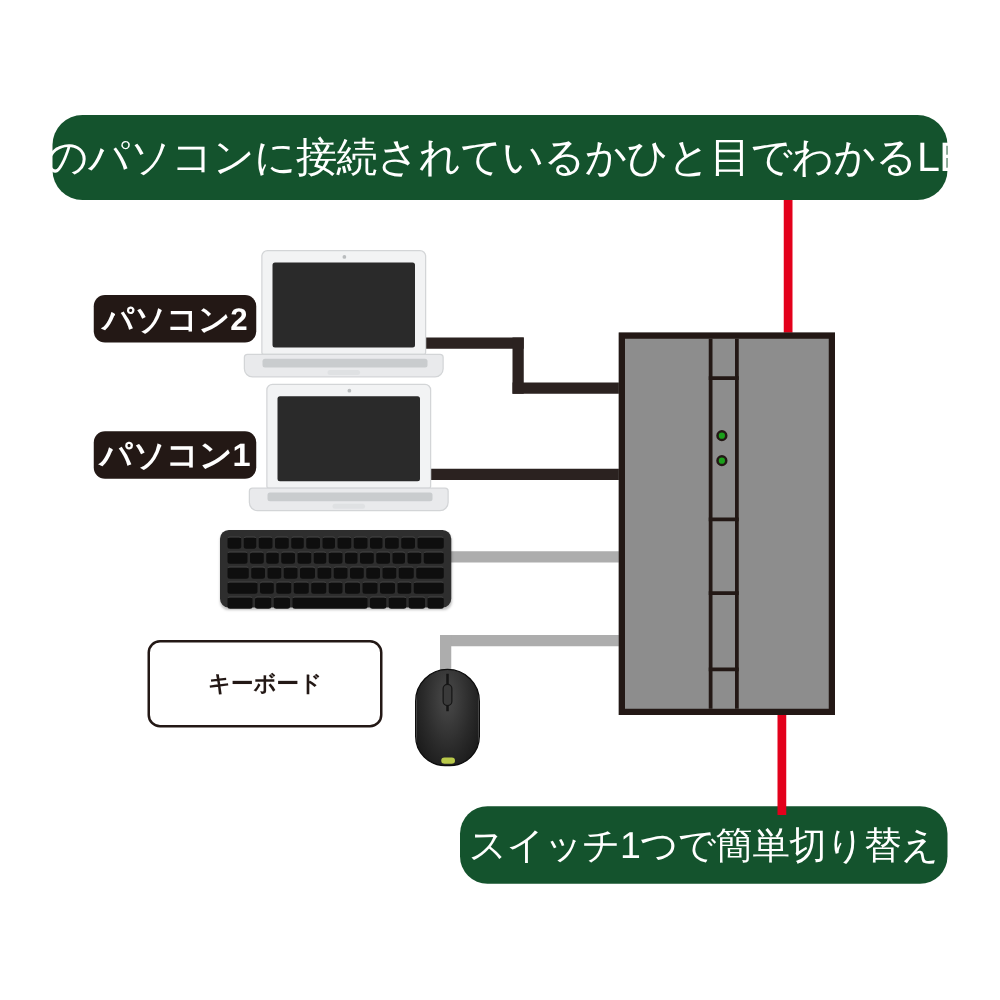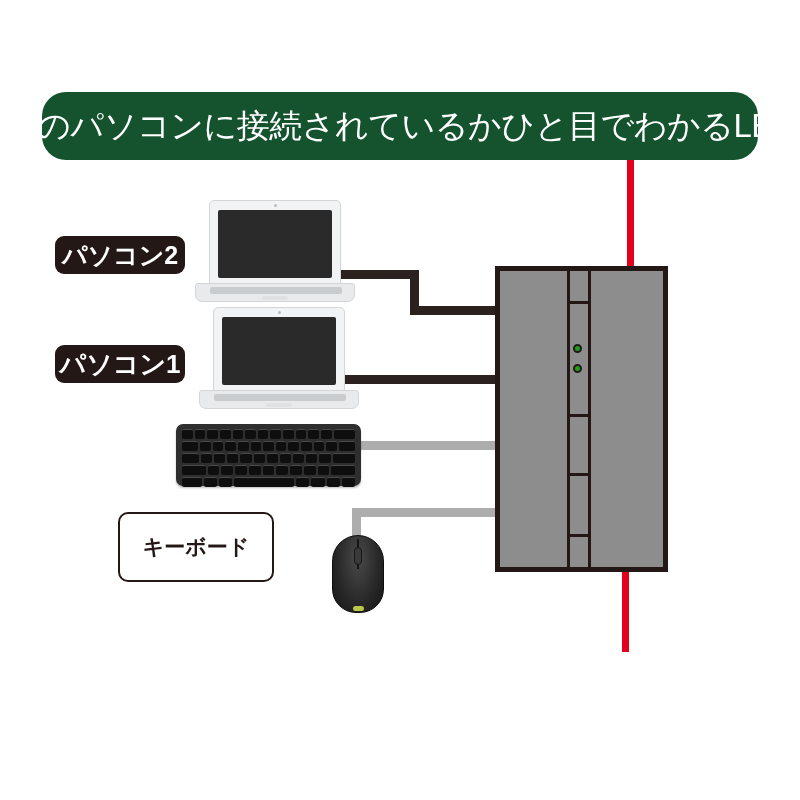--- a/index.html
+++ b/index.html
@@ -39,30 +39,31 @@
 
   
   .dark-label{
     position:absolute;
     background:#231815;
     color:#ffffff;
     border-radius:9px;
     font-weight:bold;
     display:flex;align-items:center;justify-content:center;
     box-sizing:border-box;
+    margin-left:20px;
   }
   #label-pc2{left:55px;top:236px;width:130px;height:38px;font-size:25px;}
   #label-pc1{left:55px;top:345px;width:130px;height:38px;font-size:26px;}
 
   #label-kbmouse{
-    position:absolute;left:118px;top:512px;width:156px;height:70px;
+    position:absolute;left:118px;top:512px;width:188px;height:70px;
     background:#ffffff;border:2px solid #231815;border-radius:10px;
     box-sizing:border-box;
     display:flex;flex-direction:column;align-items:center;justify-content:center;
-    color:#231815;font-weight:bold;font-size:21px;line-height:1.25;
+    color:#231815;font-weight:bold;font-size:18px;line-height:1.25;
   }
 
   
   .cable-dark{position:absolute;background:#2b2220;}
   .cable-gray{position:absolute;background:#adadad;}
 
   
   #device{
     position:absolute;left:495px;top:266px;width:173px;height:306px;
     background:#8d8d8d;
@@ -151,20 +152,21 @@
 <body>
 
 <div id="stage">
 
   <div class="banner" id="banner-top">どのパソコンに接続されているかひと目でわかるLED</div>
 
   <div class="redline" style="left:627px;top:160px;width:7px;height:190px;"></div>
   <div class="redline" style="left:600px;top:344px;width:34px;height:7px;"></div>
   <div class="reddot" style="left:590px;top:337px;width:21px;height:21px;"></div>
 
+  <div class="banner" id="banner-bottom">スイッチ1つで簡単切り替え</div>
 
   <div class="redline" style="left:597px;top:500px;width:32px;height:7px;"></div>
   <div class="redline" style="left:622px;top:500px;width:7px;height:152px;"></div>
   <div class="reddot" style="left:587px;top:493px;width:21px;height:21px;"></div>
 
   <div class="dark-label" id="label-pc2">パソコン2</div>
 
   <div class="dark-label" id="label-pc1">パソコン1</div>
 
   <div id="label-kbmouse">

